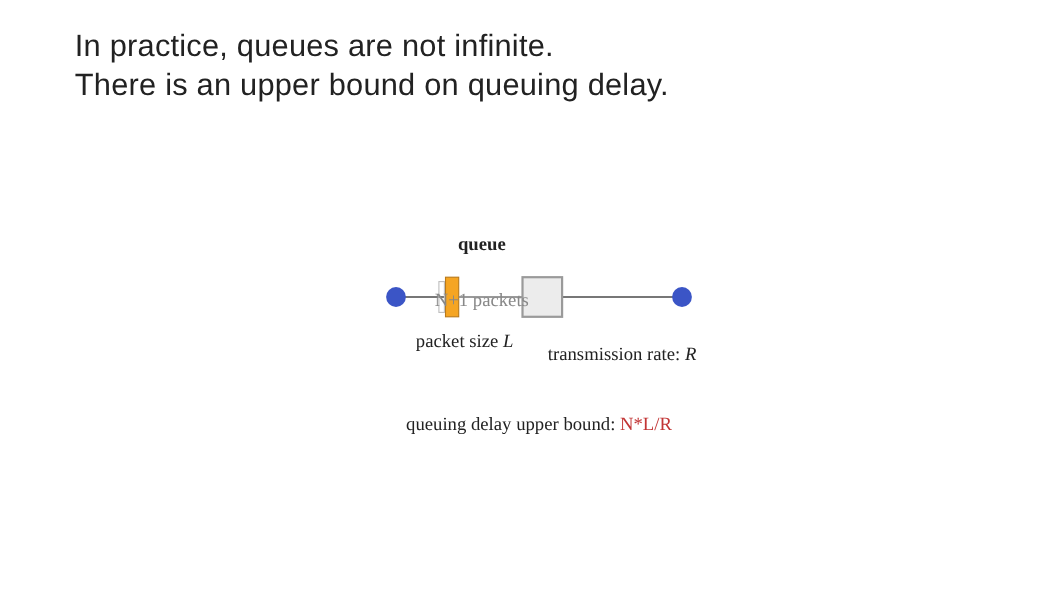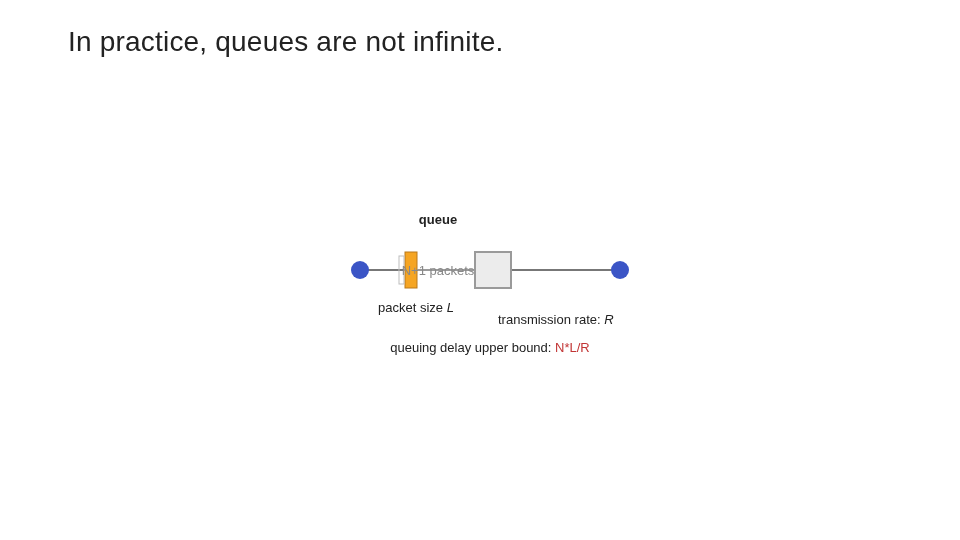--- a/index.html
+++ b/index.html
@@ -22,37 +22,38 @@
   }
   .diagram {
     position: absolute;
     left: 0;
     top: 0;
     width: 960px;
     height: 540px;
   }
   .label {
     position: absolute;
-    font-size: 13px;
+    font-size: 17px;
     color: #222;
-    font-family: Liberation Sans, sans-serif;
+    font-family: Liberation Serif, serif;
     white-space: nowrap;
   }
   .muted { color: #888; margin-top: 36px; }
   .italic { font-style: italic; }
   .red { color: #c23535; }
   .centered { text-align: center; transform: translateX(-50%); }
 </style>
 </head>
 <body>
 
 <div class="slide">
 
   <div class="heading">
     <span>In practice, queues are not infinite.</span><br>
+    <span>There is an upper bound on queuing delay.</span>
   </div>
 
   <svg class="diagram" viewBox="0 0 960 540">
 
     <line x1="360" y1="270" x2="620" y2="270" stroke="#777" stroke-width="2"></line>
 
     <circle cx="360" cy="270" r="9" fill="#3b55c6"></circle>
 
     <circle cx="620" cy="270" r="9" fill="#3b55c6"></circle>
 
@@ -76,18 +77,18 @@
   <div class="label" style="left:378px; top:300px;">
     <span>packet size</span>
     <span class="italic">L</span>
   </div>
 
   <div class="label" style="left:498px; top:312px;">
     <span>transmission rate:</span>
     <span class="italic">R</span>
   </div>
 
-  <div class="label centered" style="left:490px; top:340px;">
+  <div class="label centered" style="left:490px; top:376px;">
     <span>queuing delay upper bound:</span>
     <span class="red">N*L/R</span>
   </div>
 
 </div>
 
 </body></html>

